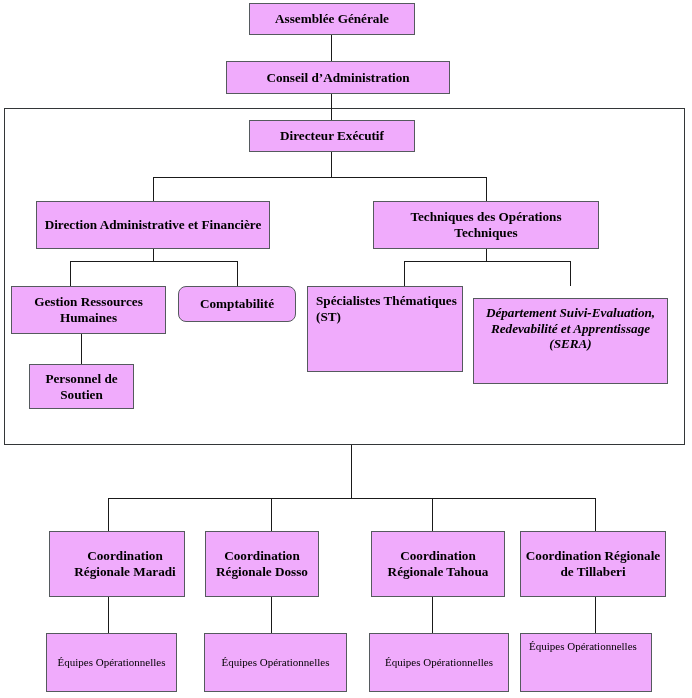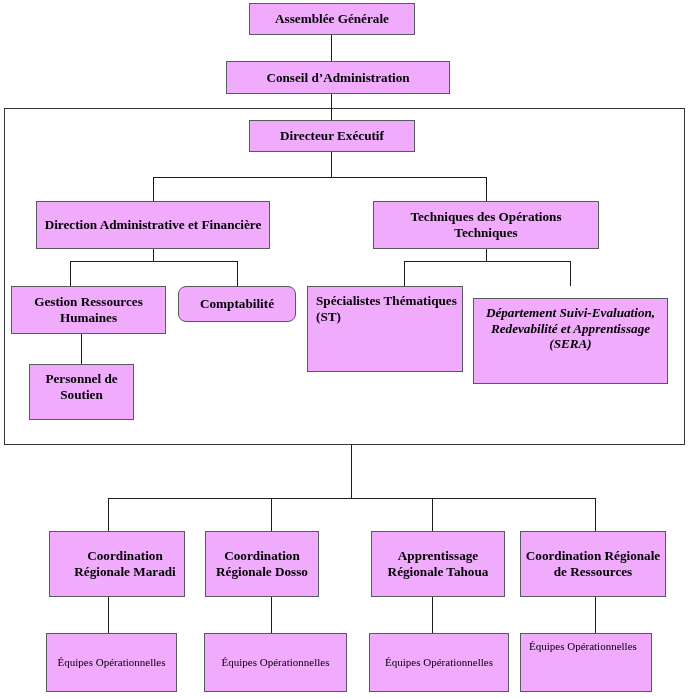--- a/index.html
+++ b/index.html
@@ -115,29 +115,29 @@
   <div class="box" style="left:373px; top:201px; width:226px; height:48px;">Techniques des Opérations Techniques</div>
 
   <div class="box" style="left:11px; top:286px; width:155px; height:48px;">Gestion Ressources Humaines</div>
 
   <div class="box" style="left:178px; top:286px; width:118px; height:36px;border-radius:8px;">Comptabilité</div>
 
   <div class="box topalign leftalign" style="left:307px; top:286px; width:156px; height:86px;">Spécialistes Thématiques (ST)</div>
 
   <div class="box topalign" style="left:473px; top:298px; width:195px; height:86px;font-style:italic;">Département Suivi-Evaluation, Redevabilité et Apprentissage (SERA)</div>
 
-  <div class="box topalign" style="left:29px; top:364px; width:105px; height:56px;">Personnel de Soutien</div>
+  <div class="box topalign" style="left:29px; top:364px; width:105px; height:45px;">Personnel de Soutien</div>
 
   <div class="box" style="left:49px; top:531px; width:136px; height:66px;padding-left:20px;">Coordination Régionale Maradi</div>
 
   <div class="box" style="left:205px; top:531px; width:114px; height:66px;">Coordination Régionale Dosso</div>
 
-  <div class="box" style="left:371px; top:531px; width:134px; height:66px;">Apprentissage Régionale Tahoua</div>
+  <div class="box" style="left:371px; top:531px; width:134px; height:66px;">Coordination Régionale Tahoua</div>
 
-  <div class="box" style="left:520px; top:531px; width:146px; height:66px;">Coordination Régionale de Ressources</div>
+  <div class="box" style="left:520px; top:531px; width:146px; height:66px;">Coordination Régionale de Tillaberi</div>
 
   <div class="box plain" style="left:46px; top:633px; width:131px; height:59px;">Équipes Opérationnelles</div>
 
   <div class="box plain" style="left:204px; top:633px; width:143px; height:59px;">Équipes Opérationnelles</div>
 
   <div class="box plain" style="left:369px; top:633px; width:140px; height:59px;">Équipes Opérationnelles</div>
 
   <div class="box plain topalign leftalign" style="left:520px; top:633px; width:132px; height:59px;">Équipes Opérationnelles</div>
 
 </div>

